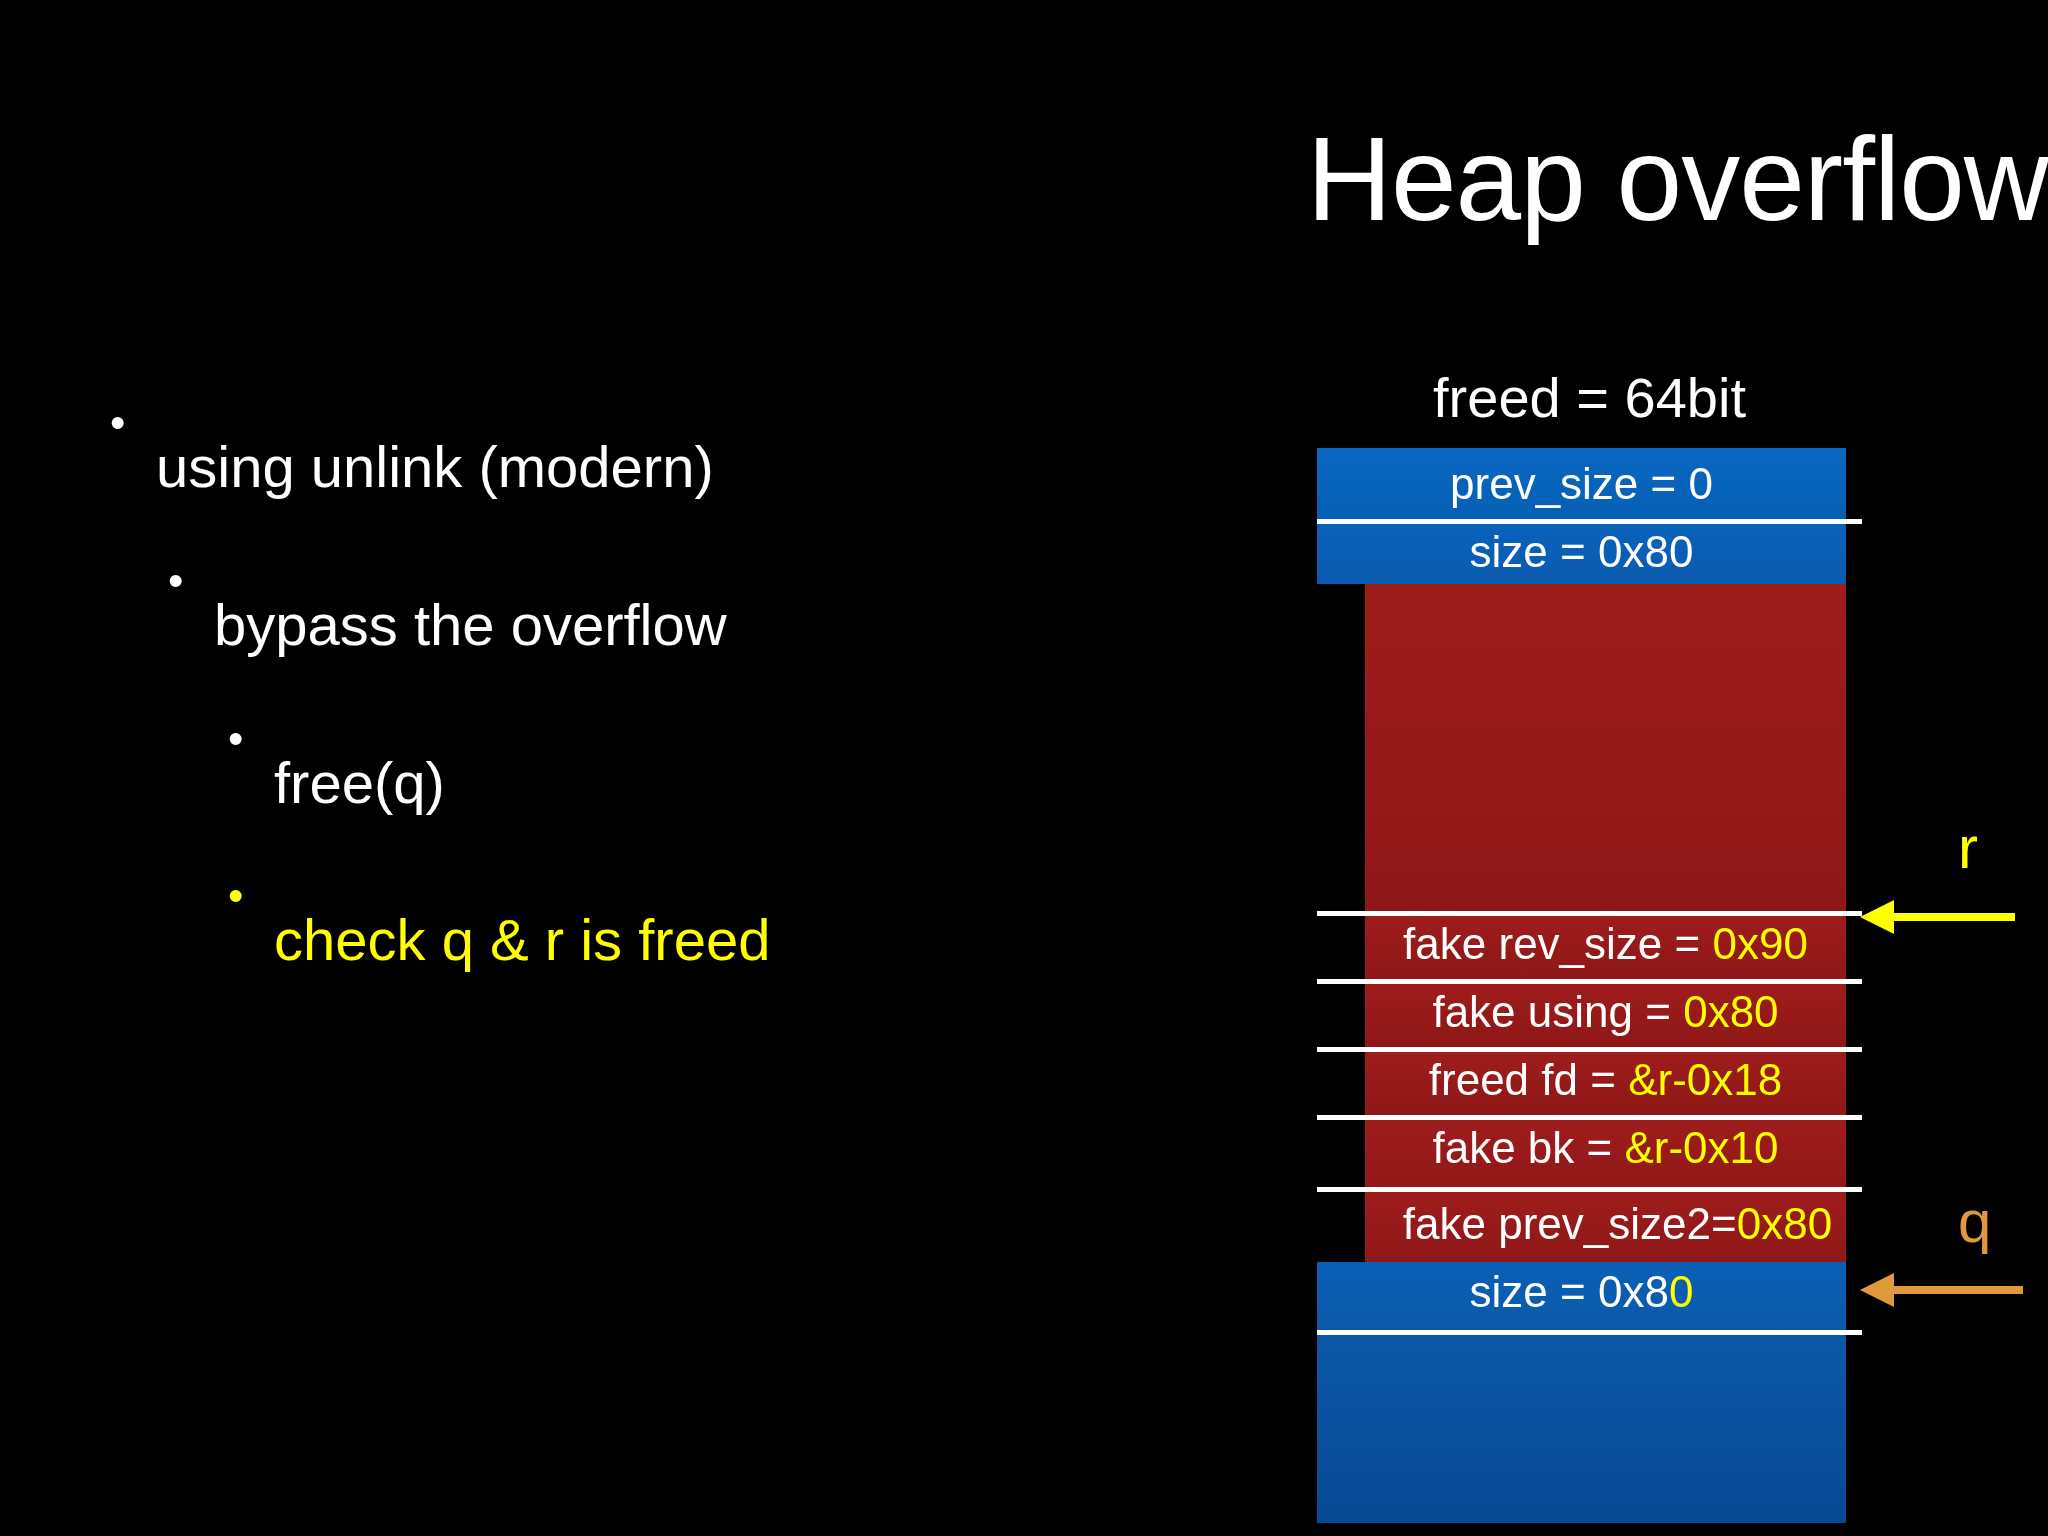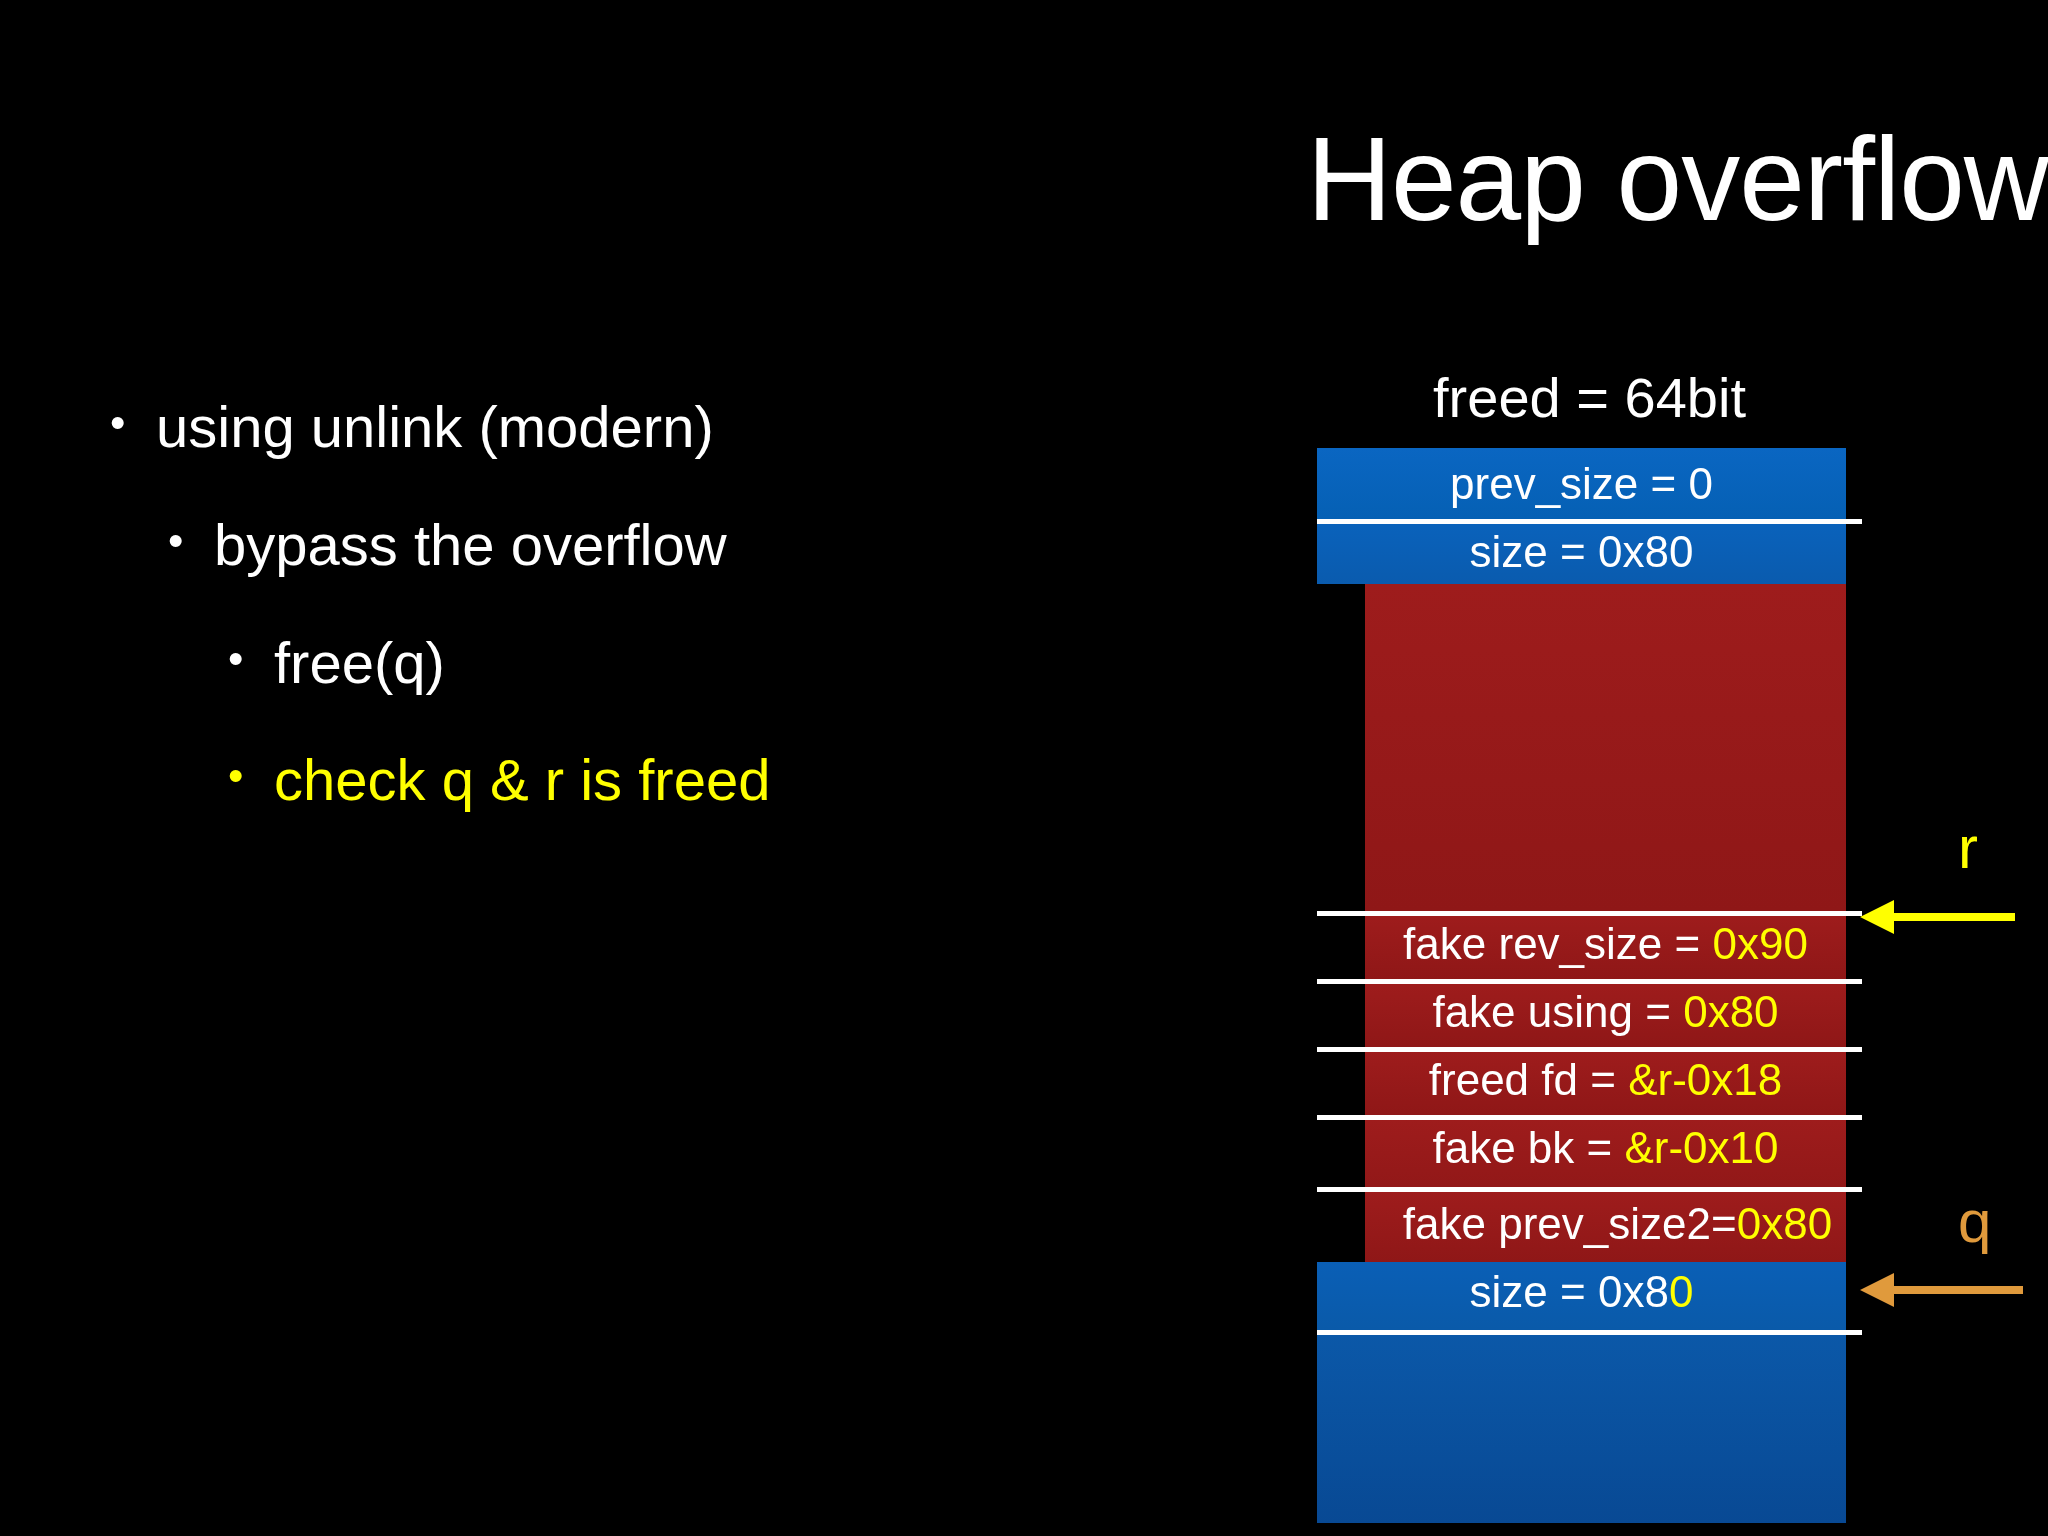--- a/index.html
+++ b/index.html
@@ -47,21 +47,21 @@
     line-height: 1.1;
     color: #ffffff;
   }
   .bullet .dot {
     flex: 0 0 auto;
     width: 46px;
     font-size: 44px;
     line-height: 1.25;
     color: inherit;
   }
-  .bullet .txt { flex: 1 1 auto; }
+  .bullet .txt { flex: 1 1 auto; margin-top: 40px; }
   .lvl1 { margin-left: 0px; }
   .lvl2 { margin-left: 58px; }
   .lvl3 { margin-left: 118px; }
   .accent-yellow { color: #ffff00; }
 
   
   #arch-label {
     position: absolute;
     left: 1317px;
     width: 545px;

